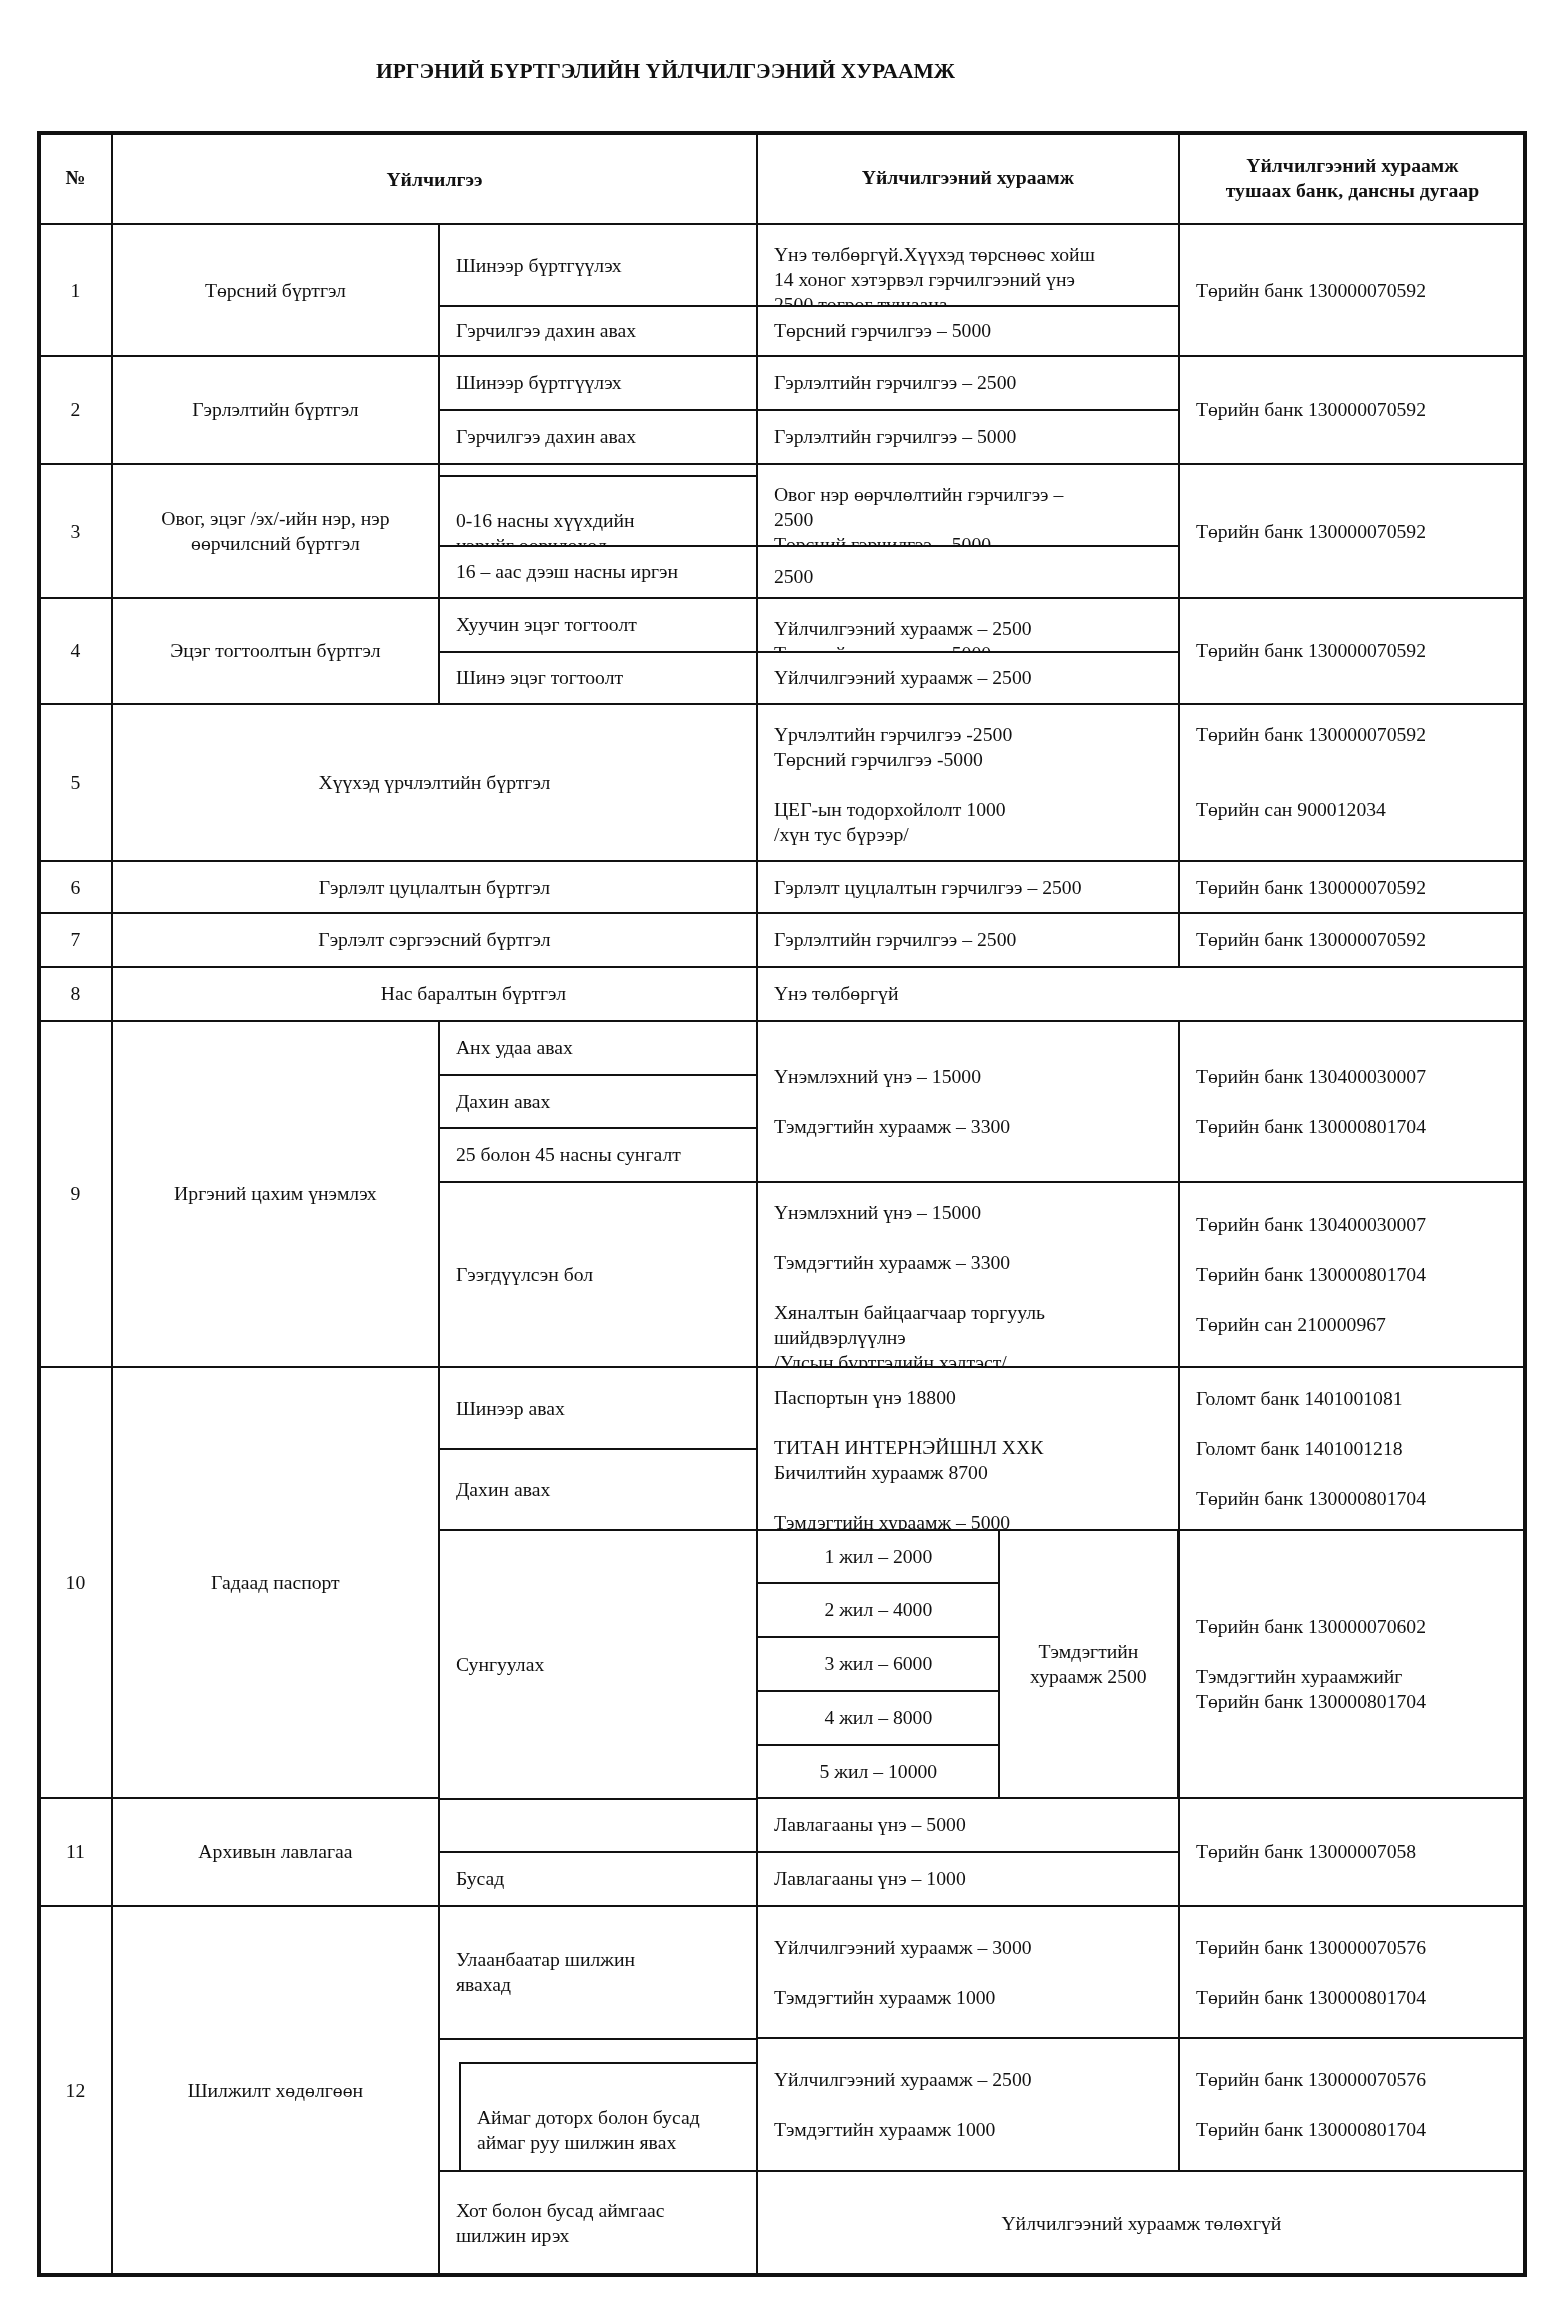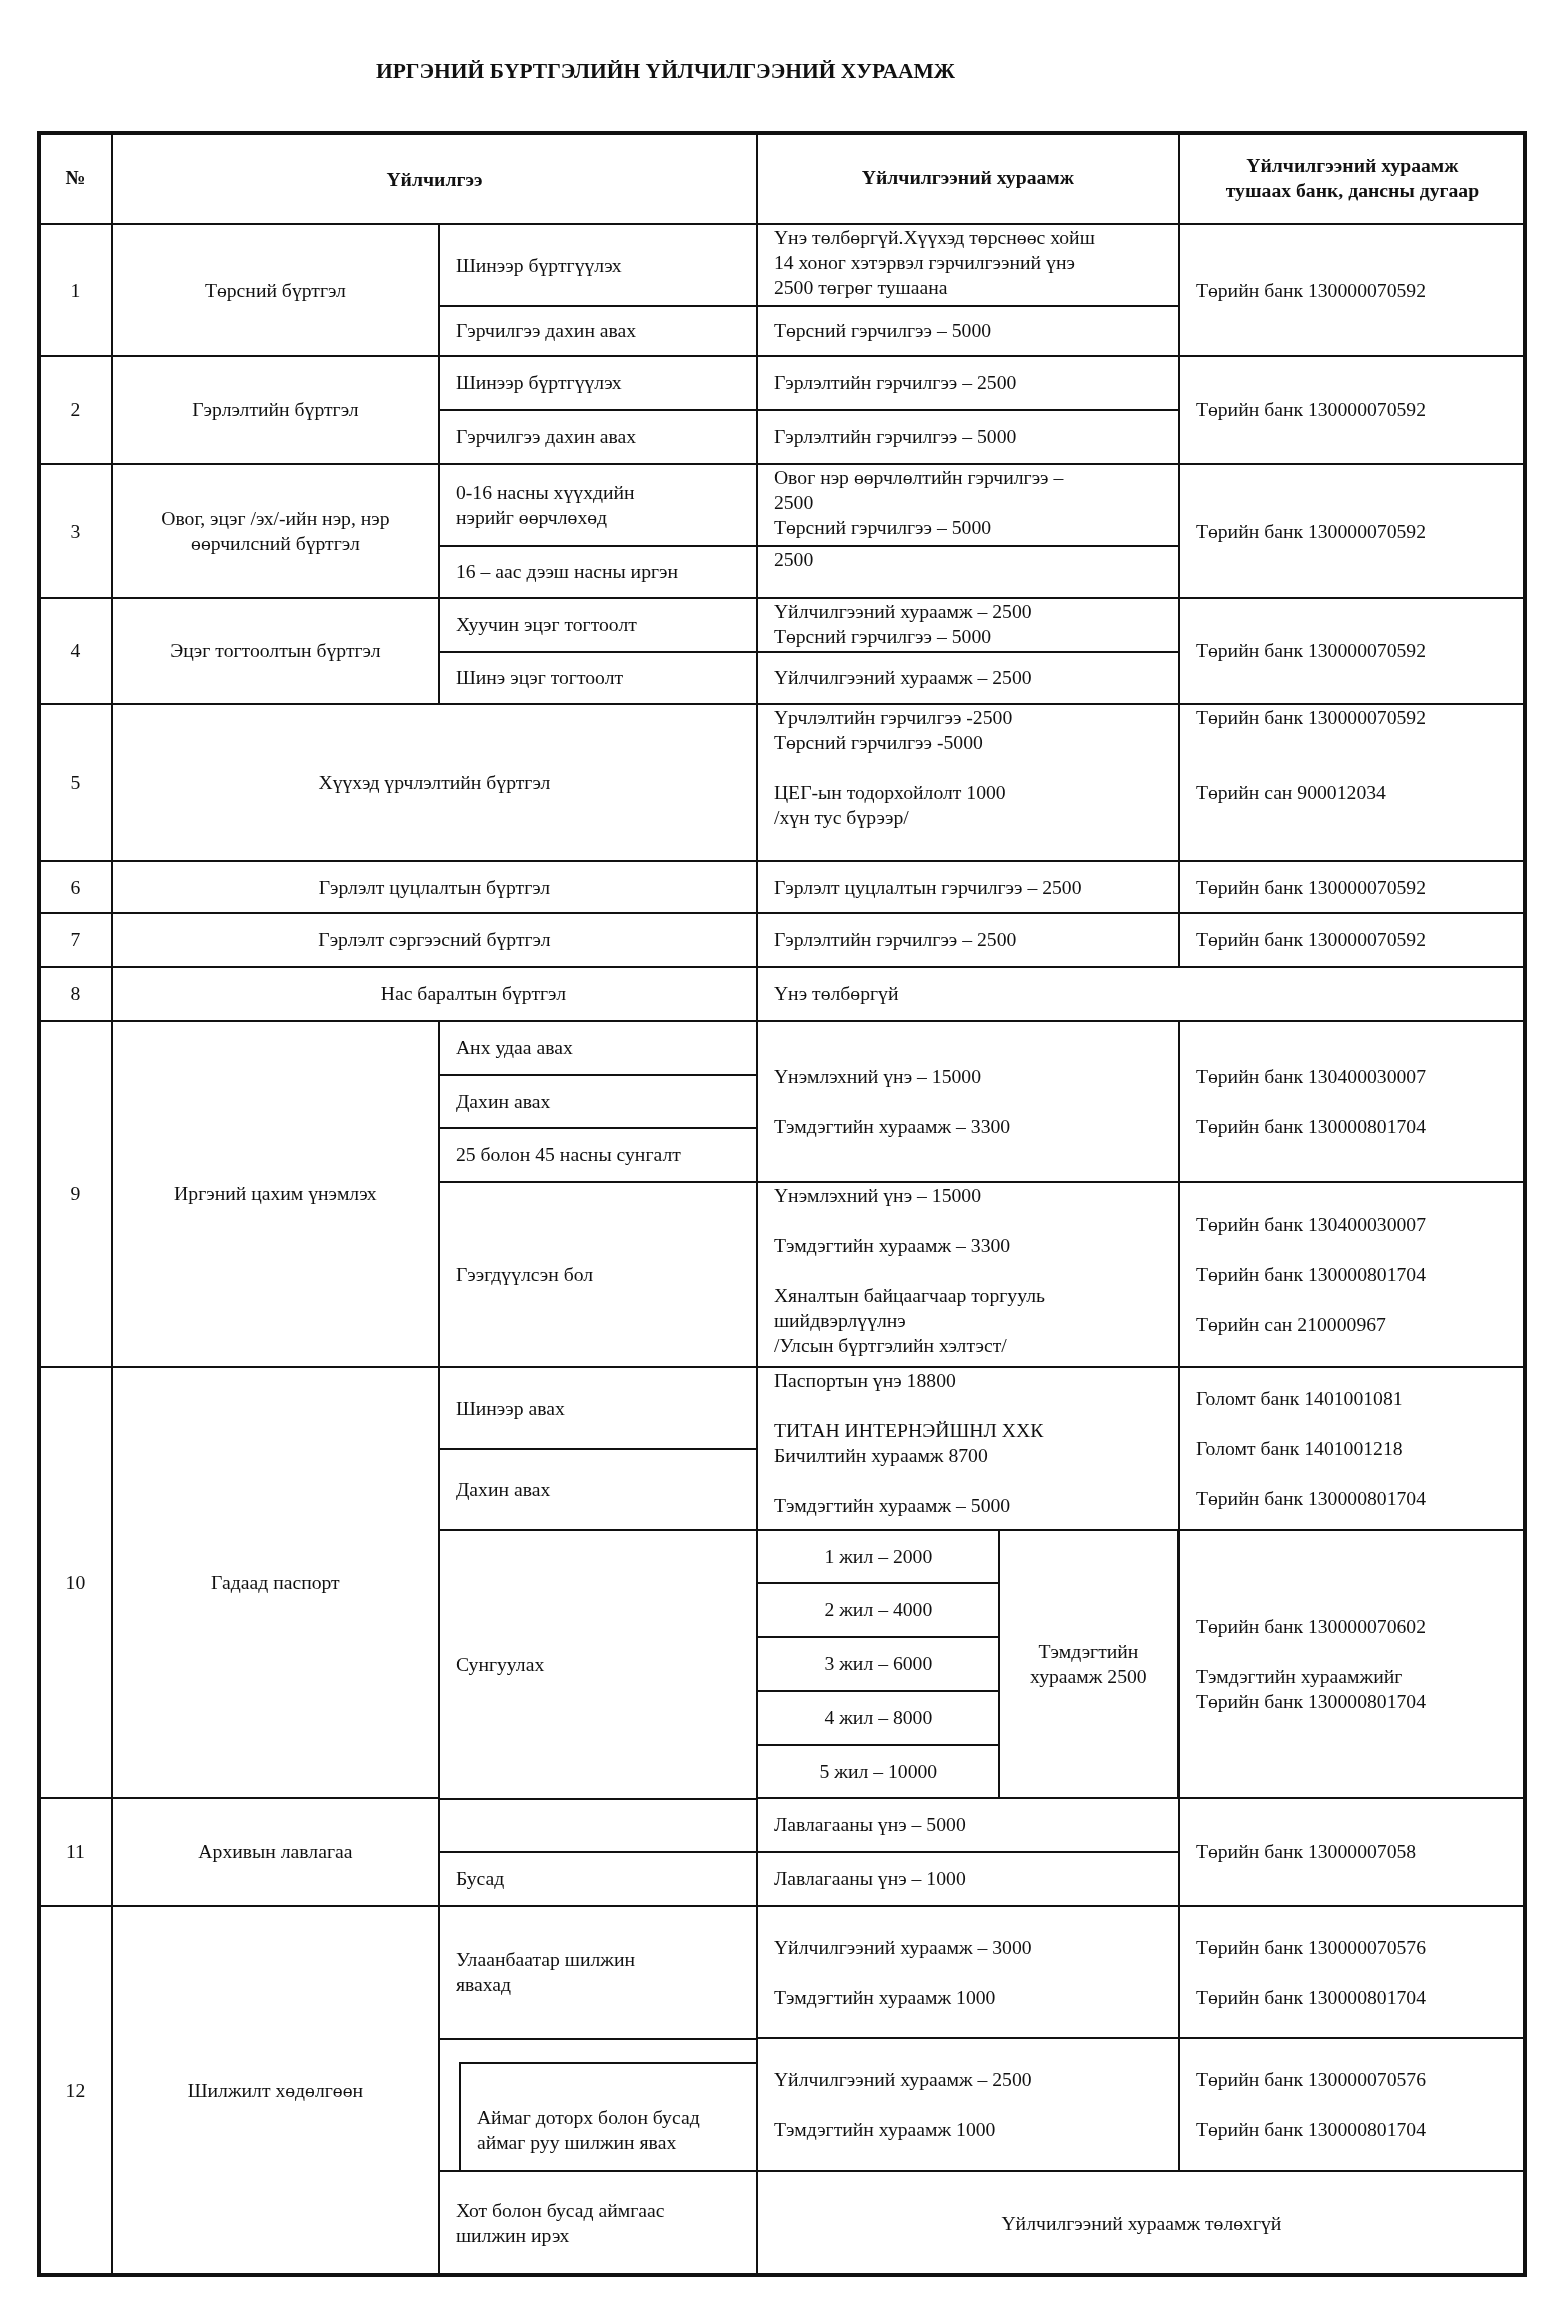--- a/index.html
+++ b/index.html
@@ -4,21 +4,21 @@
 <style>
   html, body { margin:0; padding:0; background:#ffffff; }
   body { width:1566px; height:2319px; position:relative; overflow:hidden;
          font-family:"Liberation Serif","DejaVu Serif",serif; color:#111111; }
   .title { position:absolute; left:0; width:1566px; top:59px; text-align:center;
            font-weight:bold; font-size:21.5px; padding-left:376px; box-sizing:border-box; text-align:left; }
   .cell { position:absolute; box-sizing:border-box; border:2.2px solid #111; margin:-1.1px 0 0 -1.1px;
           display:flex; align-items:center; font-size:19.7px; line-height:25px; padding:0 16px; background:#fff; }
   .c { justify-content:center; text-align:center; }
   .l { justify-content:flex-start; text-align:left; }
-  .top { align-items:flex-start; padding-top:0; }
+  .top { align-items:flex-start; padding-top:17px; }
   .hdr { font-weight:bold; }
   .lines { display:flex; flex-direction:column; }
   .gap { height:25px; }
   .frame { position:absolute; left:38px; top:132px; width:1488px; height:2144px; border:3.6px solid #111; box-sizing:border-box; pointer-events:none; }
 </style>
 </head>
 <body>
 
 <div class="title">ИРГЭНИЙ БҮРТГЭЛИЙН ҮЙЛЧИЛГЭЭНИЙ ХУРААМЖ</div>
 
@@ -120,21 +120,21 @@
       <div class="lines">
         <span>3</span>
       </div>
     </div>
     <div class="cell c" style="left: 112px; top: 464px; width: 329px; height: 137px;">
       <div class="lines">
         <span>Овог, эцэг /эх/-ийн нэр, нэр</span>
         <span>өөрчилсний бүртгэл</span>
       </div>
     </div>
-    <div class="cell l" style="left: 439px; top: 464px; width: 320px; height: 85px;">
+    <div class="cell l" style="left: 439px; top: 476px; width: 320px; height: 85px; align-items: flex-end;">
       <div class="lines">
         <span>0-16 насны хүүхдийн</span>
         <span>нэрийг өөрчлөхөд</span>
       </div>
     </div>
     <div class="cell l" style="left: 439px; top: 546px; width: 320px; height: 54px;">
       <div class="lines">
         <span>16 – аас дээш насны иргэн</span>
       </div>
     </div>

